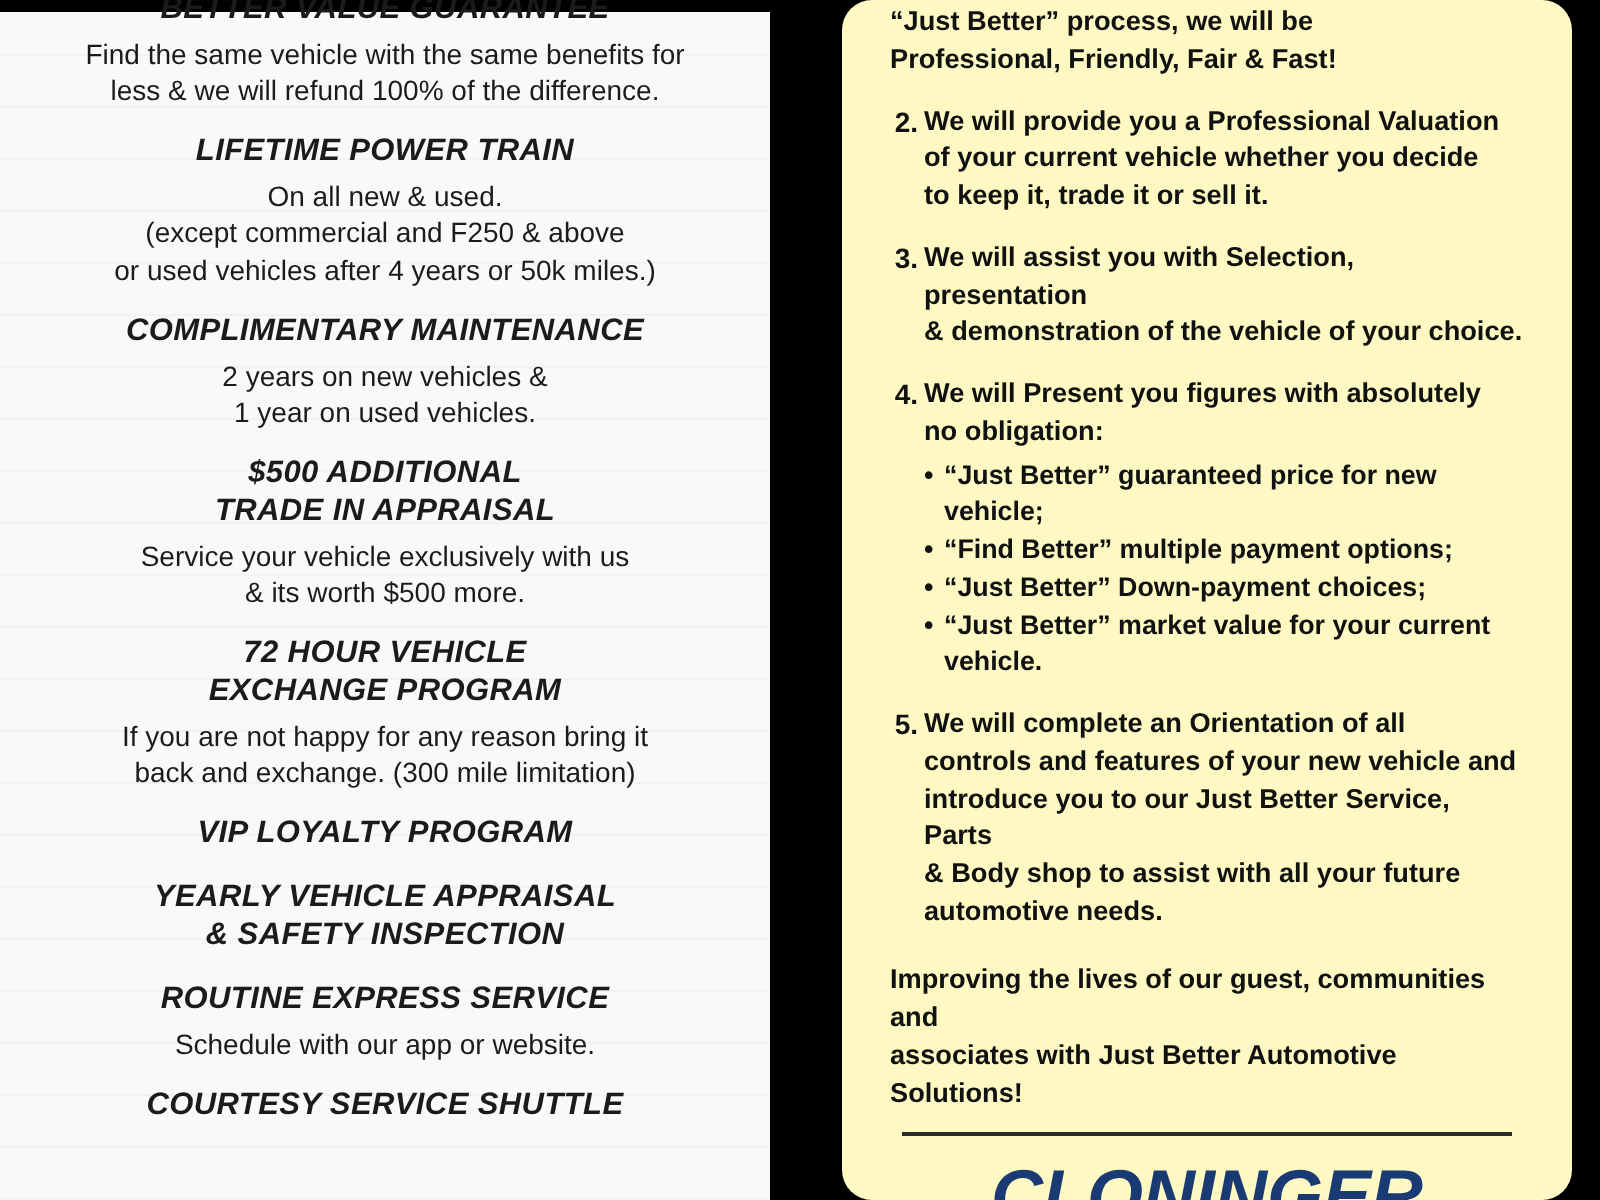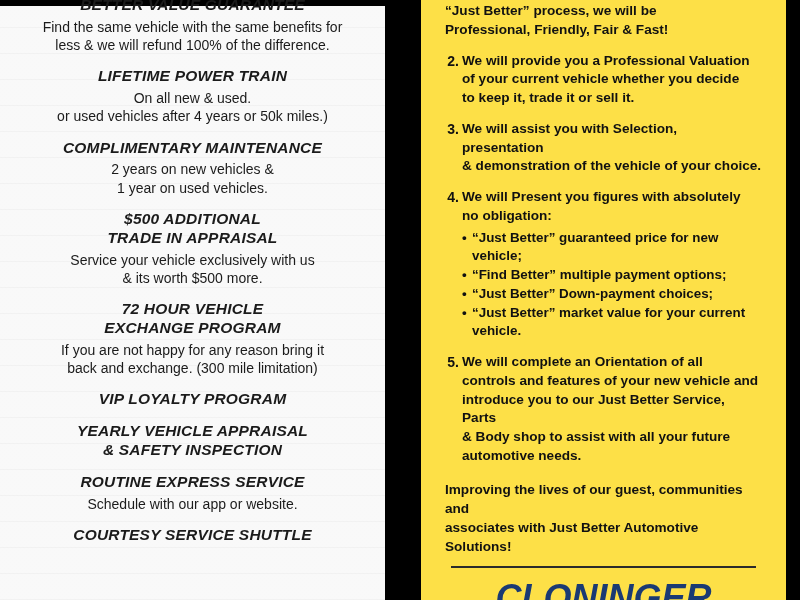--- a/index.html
+++ b/index.html
@@ -65,23 +65,24 @@
   .gutter {
     width: 36px;
     height: 600px;
     background: #000;
   }
   
   .right-panel {
     position: relative;
     width: 365px;
     height: 600px;
-    background: #fde047;
+    background: #fef9c3;
     overflow: hidden;
     color: #111;
+    border-radius: 15px;
   }
   .right-inner {
     padding: 0 24px 0 24px;
   }
   .r-item {
     display: flex;
     margin-bottom: 12px;
     align-items: flex-start;
   }
   .r-num {
@@ -233,20 +234,21 @@
 
       <div class="blk">
         <div class="hdr">BETTER VALUE GUARANTEE</div>
         <div class="sub">Find the same vehicle with the same benefits for</div>
         <div class="sub">less &amp; we will refund 100% of the difference.</div>
       </div>
 
       <div class="blk">
         <div class="hdr">LIFETIME POWER TRAIN</div>
         <div class="sub">On all new &amp; used.</div>
+        <div class="sub">(except commercial and F250 &amp; above</div>
         <div class="sub">or used vehicles after 4 years or 50k miles.)</div>
       </div>
 
       <div class="blk">
         <div class="hdr">COMPLIMENTARY MAINTENANCE</div>
         <div class="sub">2 years on new vehicles &amp;</div>
         <div class="sub">1 year on used vehicles.</div>
       </div>
 
       <div class="blk">

